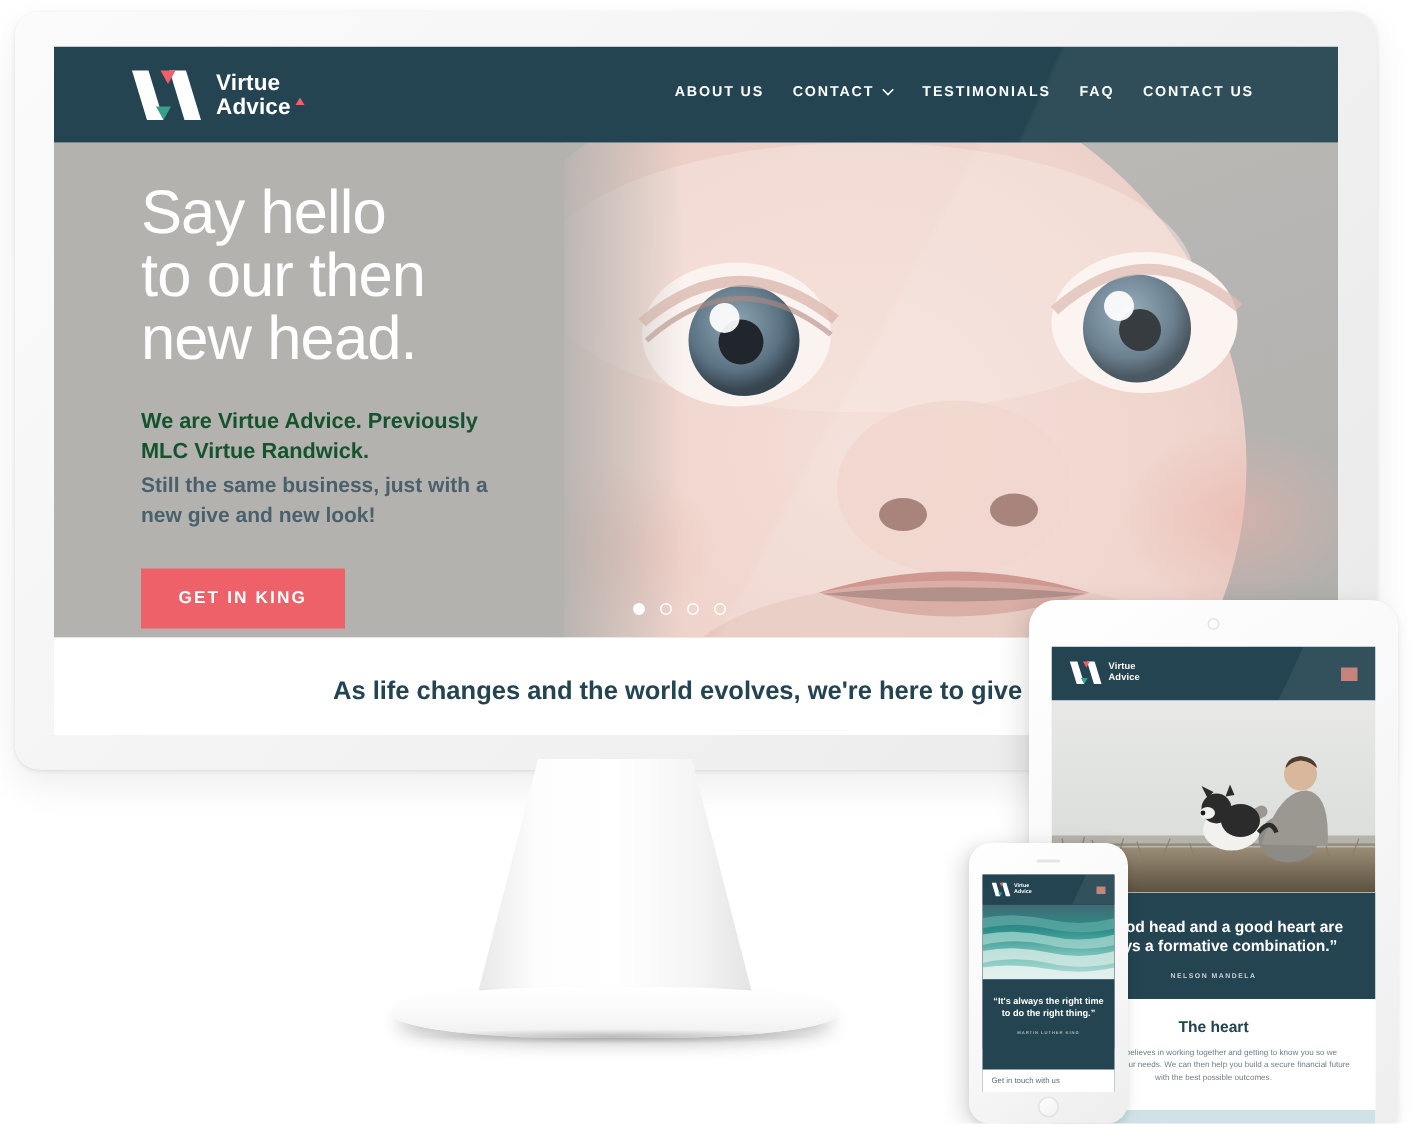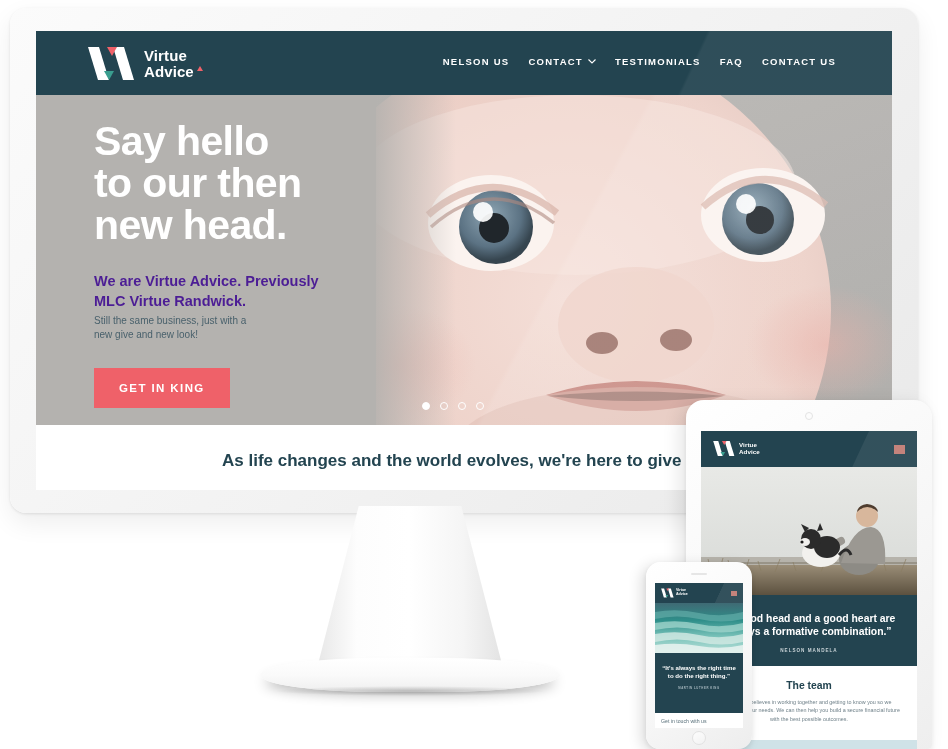--- a/index.html
+++ b/index.html
@@ -80,28 +80,28 @@
     position:absolute; left:330px; top:0; width:90px; height:100%;
     background:linear-gradient(90deg,#b4b2af 0%, rgba(180,178,175,0) 100%);
   }
   .hero-sheen {
     position:absolute; right:0; top:0; width:420px; height:100%;
     background:linear-gradient(118deg, rgba(255,255,255,0) 30%, rgba(255,255,255,.10) 31%, rgba(255,255,255,.10) 100%);
     pointer-events:none;
   }
   .hero-content { position:absolute; left:58px; top:26px; width:300px; z-index:3; }
   .hero-title {
-    color:#ffffff; font-size:41px; font-weight:700; line-height:1.02;
+    color:#ffffff; font-size:41px; font-weight:400; line-height:1.02;
     letter-spacing:-.6px;
   }
   .hero-sub-strong {
-    margin-top:26px; color:#4c1d95; font-size:14.5px; font-weight:700; line-height:1.34;
+    margin-top:26px; color:#14532d; font-size:14.5px; font-weight:700; line-height:1.34;
   }
   .hero-sub {
-    margin-top:3px; color:#49616c; font-size:10px; font-weight:400; line-height:1.4;
+    margin-top:3px; color:#49616c; font-size:14px; font-weight:700; line-height:1.4;
   }
   .cta-btn {
     margin-top:26px; display:inline-block; background:#ef6169; color:#fff;
     font-size:11.5px; font-weight:700; letter-spacing:1.4px;
     padding:14px 25px; border:none; cursor:pointer;
   }
   .dots { position:absolute; left:386px; bottom:15px; display:flex; gap:10px; z-index:4; }
   .dot { width:8px; height:8px; border-radius:50%; border:1.4px solid #ffffff; }
   .dot.on { background:#ffffff; }
 
@@ -209,21 +209,21 @@
             <polygon points="16,26 26,26 21,35" fill="#3a9e8f"></polygon>
           </svg>
           <div class="logo-text">
             <span class="l1">Virtue</span>
             <span class="l2"><span>Advice</span><i class="logo-tm"></i></span>
           </div>
         </div>
 
         <nav class="nav">
           <div class="nav-item">
-            <span>NELSON US</span>
+            <span>ABOUT US</span>
           </div>
           <div class="nav-item">
             <span>CONTACT</span>
             <svg class="chev" viewBox="0 0 8 5">
               <path d="M0.5 0.5 L4 4 L7.5 0.5" stroke="#ffffff" stroke-width="1.1" fill="none"></path>
             </svg>
           </div>
           <div class="nav-item">
             <span>TESTIMONIALS</span>
           </div>
@@ -401,21 +401,21 @@
           <path d="M138 88 Q146 78 150 88" stroke="#2b2b2b" stroke-width="3" fill="none"></path>
         </svg>
       </div>
 
       <div class="t-quote">
         <div class="t-quote-text">“A good head and a good heart are always a formative combination.”</div>
         <div class="t-quote-author">NELSON MANDELA</div>
       </div>
 
       <div class="t-team">
-        <div class="t-team-title">The team</div>
+        <div class="t-team-title">The heart</div>
         <div class="t-team-body">Our team believes in working together and getting to know you so we understand your needs. We can then help you build a secure financial future with the best possible outcomes.</div>
       </div>
       <div class="t-team-photo">
         <svg viewBox="0 0 216 40" preserveAspectRatio="xMidYMid slice" style="display:block;width:100%;height:100%">
           <rect width="216" height="40" fill="#cfe2e7"></rect>
           <ellipse cx="108" cy="34" rx="16" ry="18" fill="#2d2520"></ellipse>
           <ellipse cx="108" cy="40" rx="26" ry="16" fill="#7fa9b5"></ellipse>
         </svg>
       </div>
 

